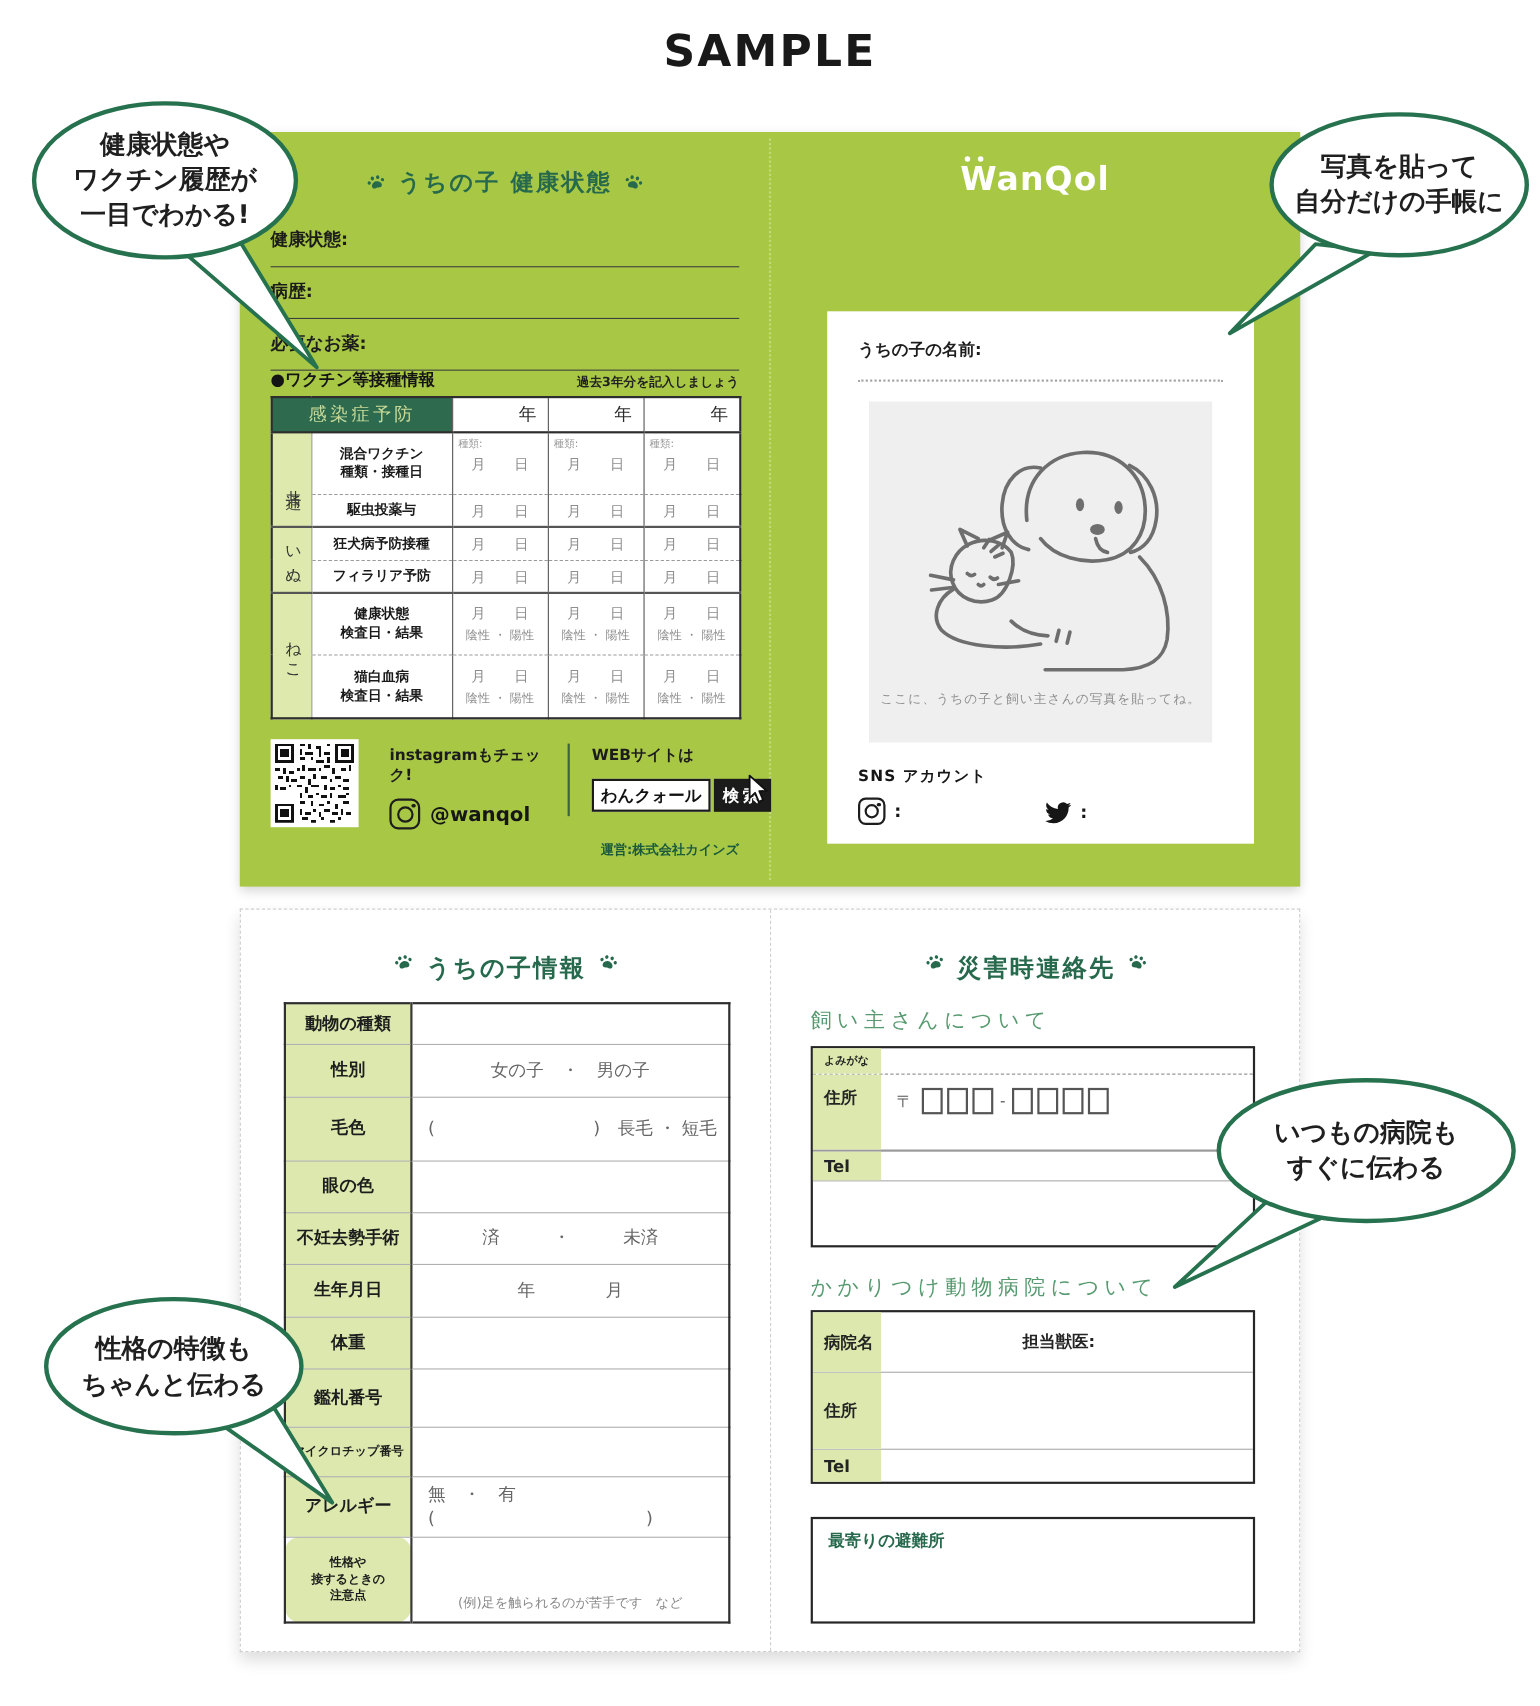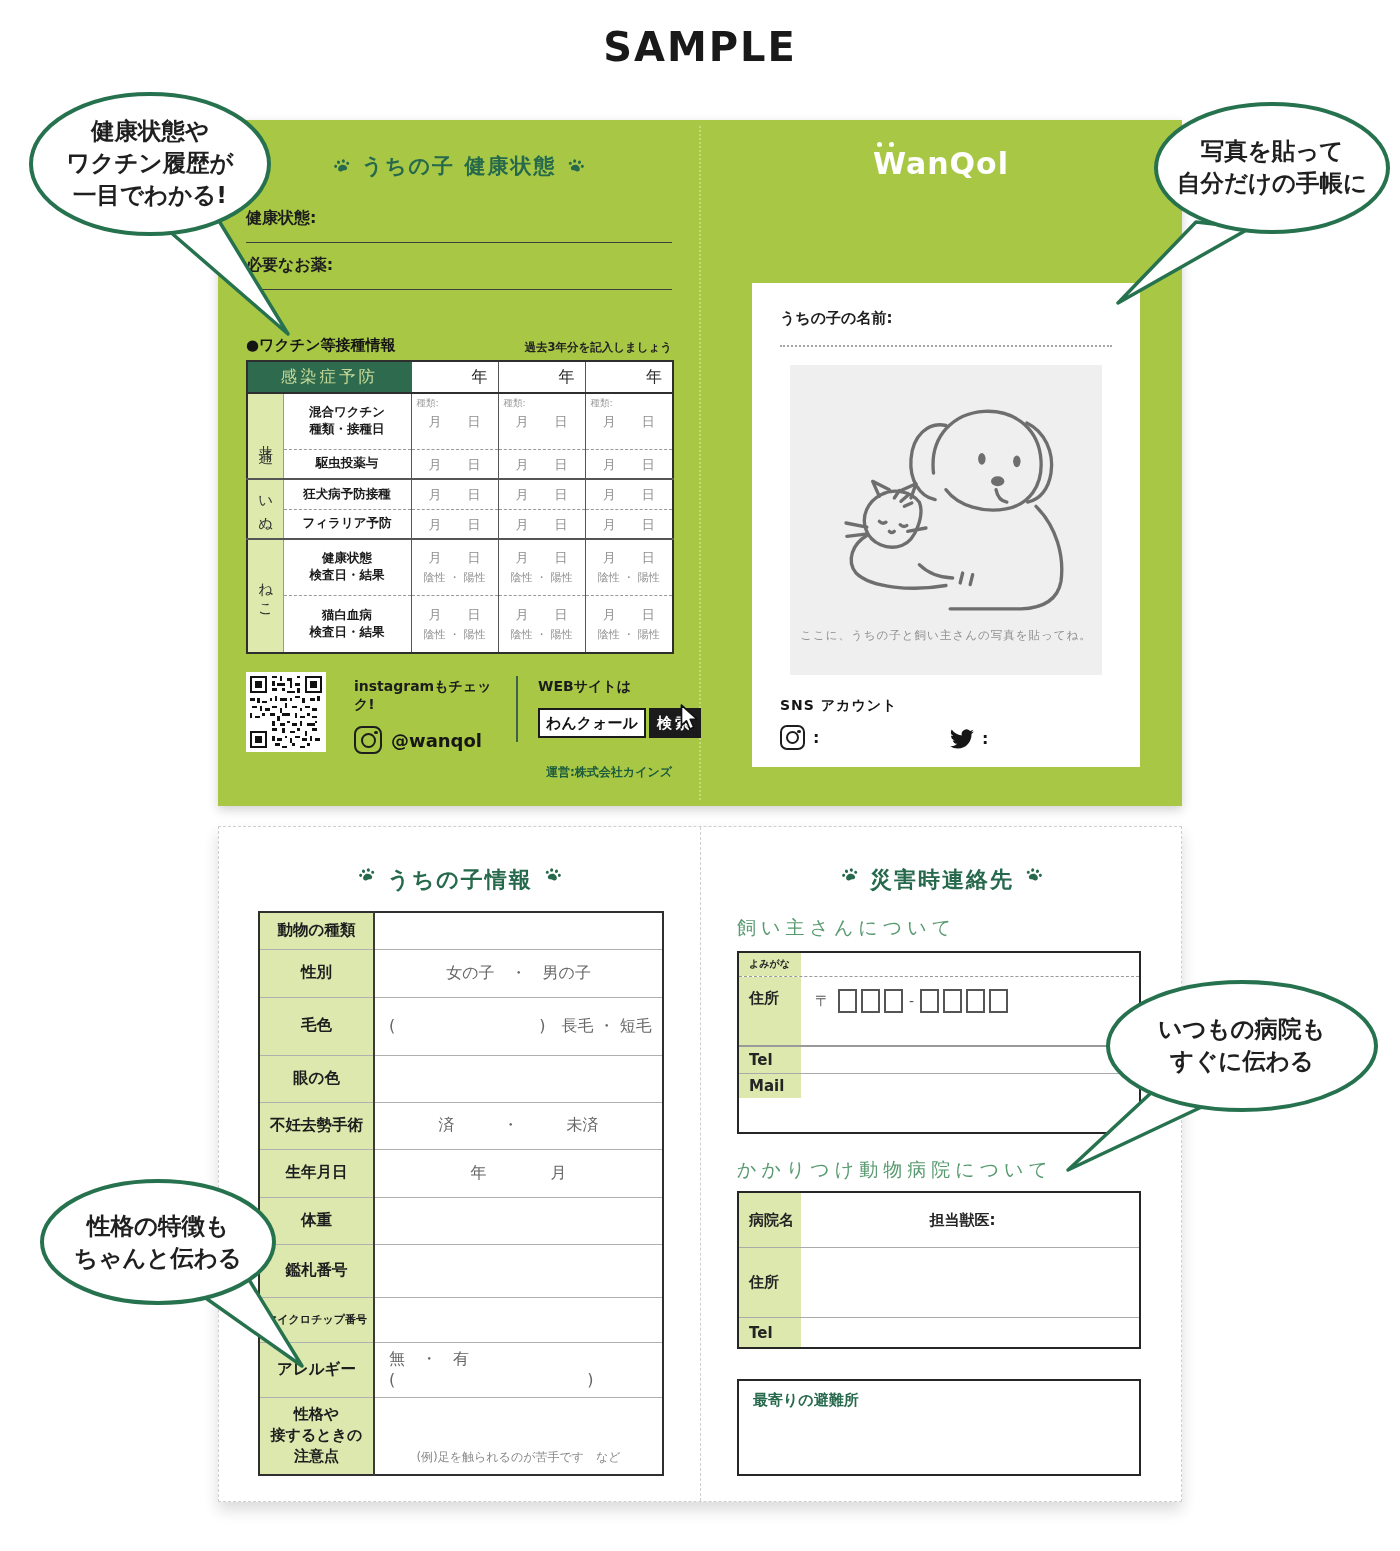--- a/index.html
+++ b/index.html
@@ -103,21 +103,21 @@
   
   .page-header2{position:absolute;top:38px;left:0;width:100%;display:flex;
     justify-content:center;gap:10px;color:#26694c;font-size:22px;font-weight:bold;letter-spacing:2px;}
   table.info-table{position:absolute;left:39px;top:84px;width:406px;border-collapse:collapse;
     table-layout:fixed;border:2px solid #2f2f2f;background:#fff;}
   .info-table td{padding:0;vertical-align:middle;}
   .info-table tr + tr > td{border-top:1px solid #b0b0b0;}
   .info-table .ilabel{background:#dce8ad;border-right:2px solid #3a3a3a;text-align:center;
     font-size:15.5px;font-weight:bold;color:#1d1d1d;line-height:1.4;}
   .info-table .ilabel.small{font-size:11px;}
-  .info-table .ilabel.multi{font-size:15px;white-space:pre-line;}
+  .info-table .ilabel.multi{font-size:11px;white-space:pre-line;border-radius:14px;}
   .info-table .ival{text-align:center;font-size:16px;color:#666;white-space:pre-wrap;}
   .info-table .ival.left{text-align:left;padding-left:14px;}
   .info-table .hintcell{position:relative;}
   .hint{position:absolute;left:0;bottom:8px;width:100%;text-align:center;font-size:12px;color:#8a8a8a;}
 
   
   .section-title{position:absolute;left:36px;font-size:19px;color:#579a6f;letter-spacing:5px;font-weight:400;}
   .ctable{position:absolute;left:36px;width:404px;border:2px solid #262626;box-sizing:border-box;background:#fff;}
   .crow{display:flex;box-sizing:border-box;}
   .clabel{flex:0 0 62px;background:#dce8ad;display:flex;align-items:center;padding-left:10px;
@@ -160,20 +160,23 @@
           </svg>
         <span>うちの子 健康状態</span>
         <svg class="paw r" viewBox="0 0 24 24">
             <path d="M12 10.5c2.6 0 5.5 2.2 5.5 4.8 0 1.7-1.3 2.7-2.9 2.7-1 0-1.8-.4-2.6-.4s-1.6.4-2.6.4c-1.6 0-2.9-1-2.9-2.7 0-2.6 2.9-4.8 5.5-4.8zM5.2 8.7c.9.3 1.4 1.5 1 2.5s-1.4 1.4-2.3 1.1-1.4-1.5-1-2.5 1.4-1.4 2.3-1.1zM18.8 8.7c.9-.3 1.9.1 2.3 1.1s-.1 2.2-1 2.5-1.9-.1-2.3-1.1.1-2.2 1-2.5zM9.3 4.6c1 .2 1.7 1.3 1.5 2.4S9.7 8.9 8.7 8.7 7 7.4 7.2 6.3s1.1-1.9 2.1-1.7zM14.7 4.6c1-.2 1.9.6 2.1 1.7s-.5 2.2-1.5 2.4-1.9-.6-2.1-1.7.5-2.2 1.5-2.4z"></path>
           </svg>
       </div>
 
       <div class="fields">
         <div class="field">
           <span class="field-label">健康状態:</span>
+        </div>
+        <div class="field">
+          <span class="field-label">病歴:</span>
         </div>
         <div class="field">
           <span class="field-label">必要なお薬:</span>
         </div>
       </div>
 
       <div class="vac-head">
         <span class="vac-title">●ワクチン等接種情報</span>
         <span class="vac-note">過去3年分を記入しましょう</span>
       </div>
@@ -517,24 +520,20 @@
                 <span class="pbox"></span>
                 <span class="pbox"></span>
                 <span class="pbox"></span>
             </div>
           </div>
         </div>
         <div class="crow bb-thin" style="height:27px">
           <div class="clabel">Tel</div>
           <div class="cval"></div>
         </div>
-        <div class="crow" style="height:24px">
-          <div class="clabel">Mail</div>
-          <div class="cval"></div>
-        </div>
       </div>
 
       <div class="section-title" style="top:330px">かかりつけ動物病院について</div>
 
       <div class="ctable" style="top:364px;height:158px">
         <div class="crow bb-thin" style="height:55px">
           <div class="clabel">病院名</div>
           <div class="cval">
               <span class="vet-label">担当獣医:</span>
             </div>

